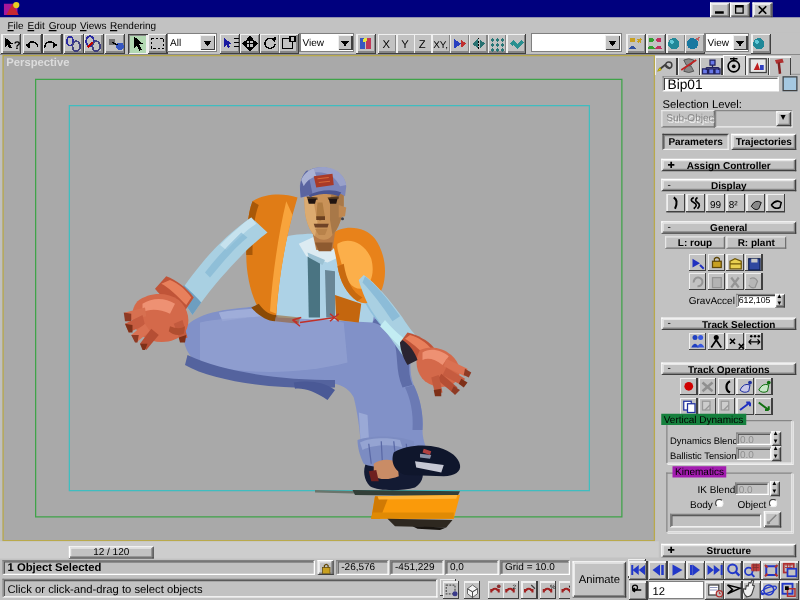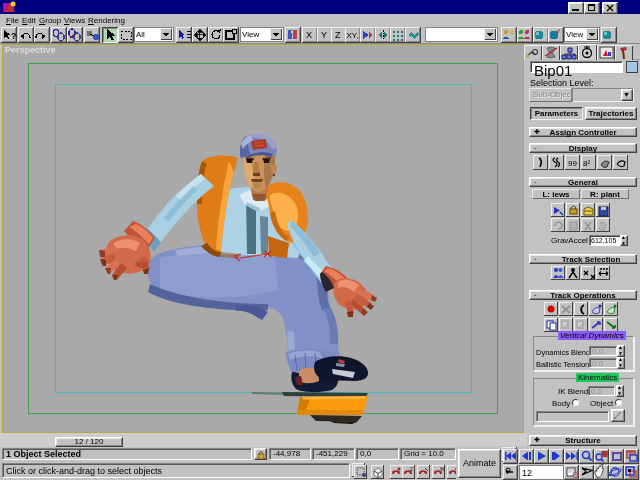--- a/index.html
+++ b/index.html
@@ -345,21 +345,21 @@
     <circle cx="63" cy="9" r="4.5" fill="none" stroke="#000" stroke-width="1.3"></circle>
         <circle cx="63" cy="9" r="1.5" fill="#000"></circle>
         <path d="M63,2 v3 M60,3 h6" stroke="#000" stroke-width="1.2"></path>
     <rect x="76" y="3" width="13" height="11" fill="#e8e8e8" stroke="#404040"></rect>
         <path d="M79,12 l3,-6 l2,6 z" fill="#c02020"></path>
         <rect x="84" y="8" width="3" height="4" fill="#3040c0"></rect>
     <path d="M96,4 l6,-1 1,3 -6,1 z" fill="#b03030"></path>
         <path d="M99,6 l1,9" stroke="#802020" stroke-width="2"></path>
    </svg>
    <div class="b wfld" style="left:530px;top:61px;width:93px;height:12px;"></div>
-   <div class="t" style="left:534px;top:62px;font-size:15px;color:#000;">Bip01</div>
+   <div class="t" style="left:534px;top:62px;font-size:11px;color:#000;">Bip01</div>
    <div class="b" style="left:626px;top:61px;width:12px;height:12px;background:#a5c8e1;border:1px solid #404040;"></div>
    <div class="t" style="left:530px;top:78px;font-size:9px;color:#000;">Selection Level:</div>
    <div class="b btn2" style="left:529px;top:88px;width:43px;height:14px;"></div>
    <div class="t" style="left:533px;top:90px;font-size:8px;color:#868686;text-shadow:1px 1px 0 #efefef;">Sub-Object</div>
    <div class="b" style="left:572px;top:88px;width:62px;height:14px;background:#c2c2c2;border:1px solid;border-color:#868686 #efefef #efefef #868686;"></div>
    <div class="b btn" style="left:621px;top:89px;width:12px;height:12px;"></div>
    <div class="t" style="left:623px;top:91px;font-size:7px;color:#000;">▼</div>
    <div class="b btn" style="left:530px;top:107px;width:53px;height:13px;border-color:#404040 #efefef #efefef #404040;box-shadow:inset 1px 1px 0 #868686;"></div>
    <div class="t" style="left:530px;top:109px;width:53px;text-align:center;font-size:8px;font-weight:bold;color:#000;">Parameters</div>
    <div class="b btn" style="left:585px;top:107px;width:52px;height:13px;"></div>
@@ -389,21 +389,21 @@
      <path d="M22,3 q-4,2 0,4 q4,2 0,5 M25,3 q-3,2 0,4 q3,2 0,5" fill="none" stroke="#000" stroke-width="1.3"></path>
      <text x="35" y="11" font-size="8" fill="#000">99</text>
      <text x="50" y="11" font-size="8" fill="#000">8²</text>
      <path d="M68,10 q3,-6 8,-3 l-2,5 q-3,2 -6,-2" fill="#888" stroke="#000" stroke-width="0.7"></path>
      <path d="M84,9 q4,-5 8,-2 l-1,4 q-4,2 -7,-2" fill="none" stroke="#000" stroke-width="1.2"></path>
    </svg>
    <div class="b btn" style="left:529px;top:177px;width:108px;height:10px;"></div>
    <div class="t" style="left:534px;top:177px;font-size:8px;color:#000;">-</div>
    <div class="t" style="left:529px;top:178px;width:108px;text-align:center;font-size:8px;font-weight:bold;color:#000;">General</div>
    <div class="b btn2" style="left:532px;top:189px;width:48px;height:10px;"></div>
-   <div class="t" style="left:532px;top:190px;width:48px;text-align:center;font-size:8px;font-weight:bold;color:#000;">L: iews</div>
+   <div class="t" style="left:532px;top:190px;width:48px;text-align:center;font-size:8px;font-weight:bold;color:#000;">L: roup</div>
    <div class="b btn2" style="left:581px;top:189px;width:48px;height:10px;"></div>
    <div class="t" style="left:581px;top:190px;width:48px;text-align:center;font-size:8px;font-weight:bold;color:#000;">R: plant</div>
    <svg class="b" style="left:551px;top:203px;" width="60" height="30" viewBox="0 0 60 30">
      <g shape-rendering="crispEdges">
      <g id="r4">
             <rect x="0" y="0" width="14" height="14" fill="#c2c2c2"></rect>
             <path d="M0,0.5H14M0.5,0V14" stroke="#efefef"></path>
             <path d="M0,13.5H14M13.5,0V14" stroke="#404040"></path>
           </g>
      <use href="#r4" x="0"></use>
@@ -486,34 +486,34 @@
           <rect x="18" y="19" width="6" height="7" fill="#d8d8d8" stroke="#707070"></rect>
           <path d="M20,26 l4,-4" stroke="#707070"></path>
           <rect x="33" y="19" width="6" height="7" fill="#d8d8d8" stroke="#707070"></rect>
           <path d="M35,26 l4,-4" stroke="#707070"></path>
         </g>
      <path d="M48,26 l8,-6 M56,20 l-3,0 M56,20 l0,3" stroke="#2030c0" stroke-width="1.6"></path>
      <path d="M63,20 l8,6 M71,26 l-3,0 M71,26 l0,-3" stroke="#107010" stroke-width="1.6"></path>
    </svg>
 
    <div class="b" style="left:533px;top:336px;width:101px;height:35px;border:1px solid;border-color:#868686 #efefef #efefef #868686;box-shadow:1px 1px 0 #efefef;"></div>
-   <div class="t" style="left:558px;top:331px;font-size:8px;color:#000;background:#8b5cf6;padding:0 2px;font-style:italic;">Vertical Dynamics</div>
+   <div class="t" style="left:529px;top:331px;font-size:8px;color:#000;background:#15803d;padding:0 2px;">Vertical Dynamics</div>
    <div class="t" style="left:536px;top:348px;font-size:7.5px;color:#000;">Dynamics Blend</div>
    <div class="b fld" style="left:589px;top:346px;width:28px;height:10px;"></div>
    <div class="t" style="left:592px;top:347px;font-size:8px;color:#909090;">0.0</div>
    <div class="b btn" style="left:617px;top:345px;width:8px;height:12px;"></div>
    <div class="t" style="left:618px;top:344px;font-size:5px;color:#000;">▲<br>▼</div>
    <div class="t" style="left:536px;top:360px;font-size:7.5px;color:#000;">Ballistic Tension</div>
    <div class="b fld" style="left:589px;top:358px;width:28px;height:10px;"></div>
    <div class="t" style="left:592px;top:359px;font-size:8px;color:#909090;">0.0</div>
    <div class="b btn" style="left:617px;top:357px;width:8px;height:12px;"></div>
    <div class="t" style="left:618px;top:356px;font-size:5px;color:#000;">▲<br>▼</div>
 
    <div class="b" style="left:533px;top:378px;width:101px;height:48px;border:1px solid;border-color:#868686 #efefef #efefef #868686;box-shadow:1px 1px 0 #efefef;"></div>
-   <div class="t" style="left:538px;top:373px;font-size:8px;color:#000;background:#22c55e;padding:0 2px;margin-left:38px;">Kinematics</div>
+   <div class="t" style="left:538px;top:373px;font-size:8px;color:#000;background:#a21caf;padding:0 2px;">Kinematics</div>
    <div class="t" style="left:558px;top:387px;font-size:8px;color:#000;">IK Blend</div>
    <div class="b fld" style="left:588px;top:386px;width:27px;height:10px;"></div>
    <div class="t" style="left:591px;top:387px;font-size:8px;color:#909090;">0.0</div>
    <div class="b btn" style="left:616px;top:385px;width:8px;height:12px;"></div>
    <div class="t" style="left:617px;top:384px;font-size:5px;color:#000;">▲<br>▼</div>
    <div class="t" style="left:552px;top:399px;font-size:8px;color:#000;">Body</div>
    <div class="b" style="left:572px;top:399px;width:7px;height:7px;border-radius:50%;background:#fff;border:1px solid #404040;border-color:#404040 #efefef #efefef #404040;"></div>
    <div class="t" style="left:590px;top:399px;font-size:8px;color:#000;">Object</div>
    <div class="b" style="left:615px;top:399px;width:7px;height:7px;border-radius:50%;background:#fff;border:1px solid #404040;border-color:#404040 #efefef #efefef #404040;"></div>
    <div class="b fld" style="left:536px;top:411px;width:73px;height:11px;"></div>
@@ -534,21 +534,21 @@
   <div id="status">
    <div class="b" style="left:0;top:447px;width:460px;height:33px;background:#c2c2c2;"></div>
    <div class="b fld" style="left:2px;top:448px;width:250px;height:12px;"></div>
    <div class="t" style="left:6px;top:449px;font-size:9px;color:#000;font-weight:bold;">1 Object Selected</div>
    <div class="b btn" style="left:254px;top:448px;width:13px;height:12px;"></div>
    <svg class="b" style="left:257px;top:450px;" width="8" height="9" viewBox="0 0 8 9">
         <rect x="1" y="4" width="6" height="5" fill="#c8a020" stroke="#604808" stroke-width="0.6"></rect>
         <path d="M2.5,4 v-1.5 q1.5,-2 3,0 v1.5" fill="none" stroke="#604808"></path>
       </svg>
    <div class="b fld" style="left:269px;top:448px;width:42px;height:12px;"></div>
-   <div class="t" style="left:273px;top:449px;font-size:8px;color:#000;">-44,978</div>
+   <div class="t" style="left:273px;top:449px;font-size:8px;color:#000;">-26,576</div>
    <div class="b fld" style="left:312px;top:448px;width:43px;height:12px;"></div>
    <div class="t" style="left:316px;top:449px;font-size:8px;color:#000;">-451,229</div>
    <div class="b fld" style="left:356px;top:448px;width:43px;height:12px;"></div>
    <div class="t" style="left:360px;top:449px;font-size:8px;color:#000;">0,0</div>
    <div class="b fld" style="left:400px;top:448px;width:56px;height:12px;"></div>
    <div class="t" style="left:404px;top:449px;font-size:8px;color:#000;">Grid = 10.0</div>
   </div>
 
   <div id="prompt">
    <div class="b fld" style="left:2px;top:463px;width:348px;height:15px;background:#c2c2c2;"></div>

